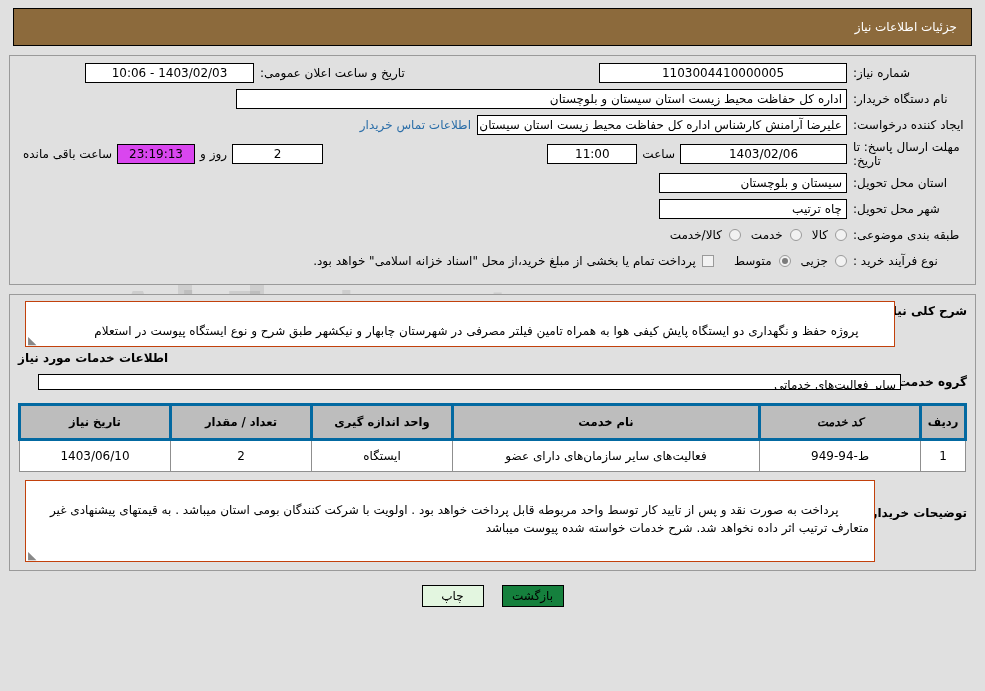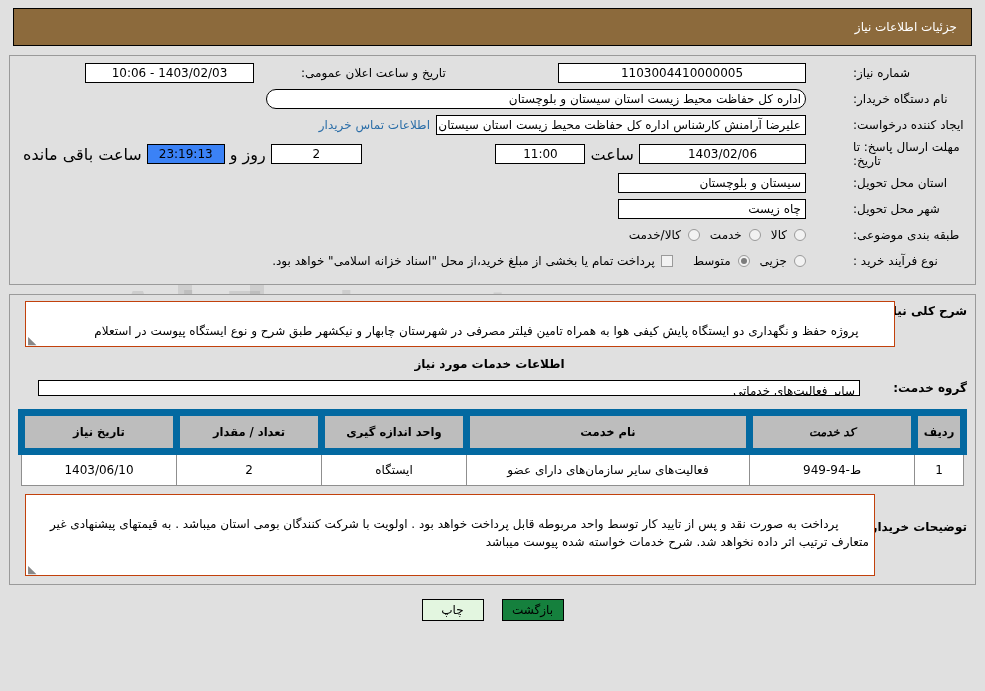--- a/index.html
+++ b/index.html
@@ -110,49 +110,48 @@
     margin-bottom: 4px;
     min-height: 22px;
   }
   .lbl {
     text-align: left;
     font-size: 12px;
     color: #000;
     white-space: nowrap;
     padding-left: 6px;
     box-sizing: border-box;
-    margin-left: 41px;
   }
   .lbl-w { width: 120px; }
   .fld {
     border: 1px solid #000;
     background: #ffffff;
     height: 20px;
     line-height: 19px;
     box-sizing: border-box;
     padding: 0 4px;
     font-size: 12px;
     overflow: hidden;
     white-space: nowrap;
   }
   .fld.center { text-align: center; }
   .fld.right { text-align: right; }
-  .fld.yellow { background: #3b82f6; }
+  .fld.yellow { background: #d946ef; }
 
   .spacer { flex: 1; }
 
   .link {
     color: #2b6ea8;
     font-size: 12px;
     white-space: nowrap;
     cursor: pointer;
     padding: 0 6px;
   }
   .inline-label {
-    font-size: 16px;
+    font-size: 12px;
     white-space: nowrap;
     padding: 0 5px;
   }
   .note-text {
     font-size: 12px;
     white-space: nowrap;
   }
 
   
   .radio-group {
@@ -224,34 +223,34 @@
     color: #888;
     font-size: 11px;
     line-height: 10px;
     transform: scaleX(-1);
   }
 
   
   .section-head {
     font-size: 12px;
     font-weight: bold;
-    margin: 10px 6px 6px 0;
-    text-align: center;
+    margin: 4px 6px 6px 0;
+    text-align: left;
   }
 
   
   table.grid {
     border-collapse: collapse;
     width: 100%;
     margin-top: 2px;
     font-size: 12px;
   }
   table.grid th {
     background: #bdbdbd;
-    border: 7px solid #0369a1;
+    border: 3px solid #0369a1;
     font-weight: bold;
     font-size: 11.5px;
     height: 28px;
     padding: 2px 4px;
     text-align: center;
   }
   table.grid td {
     background: #ffffff;
     border: 1px solid #8f8f8f;
     height: 26px;
@@ -301,21 +300,21 @@
     <div class="row">
       <span class="lbl lbl-w">شماره نیاز:</span>
       <span class="fld center" style="width:248px;">1103004410000005</span>
       <span class="spacer"></span>
       <span class="lbl" style="width:auto;">تاریخ و ساعت اعلان عمومی:</span>
       <span class="fld center" style="width:169px;margin-left:67px;">1403/02/03 - 10:06</span>
     </div>
 
     <div class="row">
       <span class="lbl lbl-w">نام دستگاه خریدار:</span>
-      <span class="fld right" style="width:540px;border-radius:10px;">اداره کل حفاظت محیط زیست استان سیستان و بلوچستان</span>
+      <span class="fld right" style="width:611px;">اداره کل حفاظت محیط زیست استان سیستان و بلوچستان</span>
     </div>
 
     <div class="row">
       <span class="lbl lbl-w">ایجاد کننده درخواست:</span>
       <span class="fld right" style="width:370px;">علیرضا آرامنش کارشناس اداره کل حفاظت محیط زیست استان سیستان و بلوچستان</span>
       <span class="link">اطلاعات تماس خریدار</span>
     </div>
 
     <div class="row">
       <span class="lbl lbl-w" style="white-space:normal;line-height:14px;">مهلت ارسال پاسخ: تا تاریخ:</span>
@@ -329,21 +328,21 @@
       <span class="inline-label">ساعت باقی مانده</span>
     </div>
 
     <div class="row">
       <span class="lbl lbl-w">استان محل تحویل:</span>
       <span class="fld right" style="width:188px;text-align:right;">سیستان و بلوچستان</span>
     </div>
 
     <div class="row">
       <span class="lbl lbl-w">شهر محل تحویل:</span>
-      <span class="fld right" style="width:188px;">چاه زیست</span>
+      <span class="fld right" style="width:188px;">چاه ترتیب</span>
     </div>
 
     <div class="row">
       <span class="lbl lbl-w">طبقه بندی موضوعی:</span>
       <span class="radio-group">
         <span class="radio"></span>
         <span class="radio-label">کالا</span>
       </span>
       <span class="radio-group">
         <span class="radio"></span>

